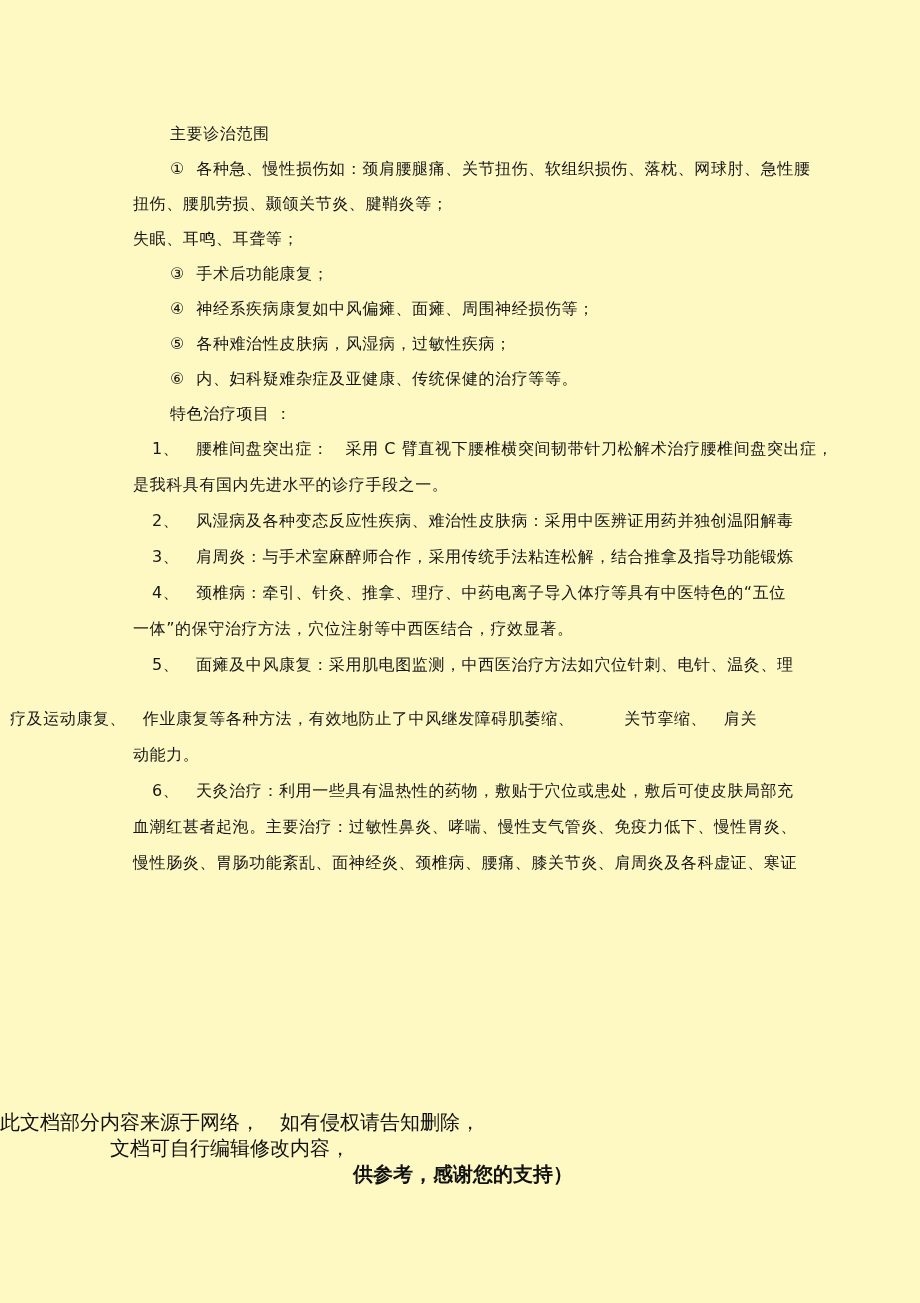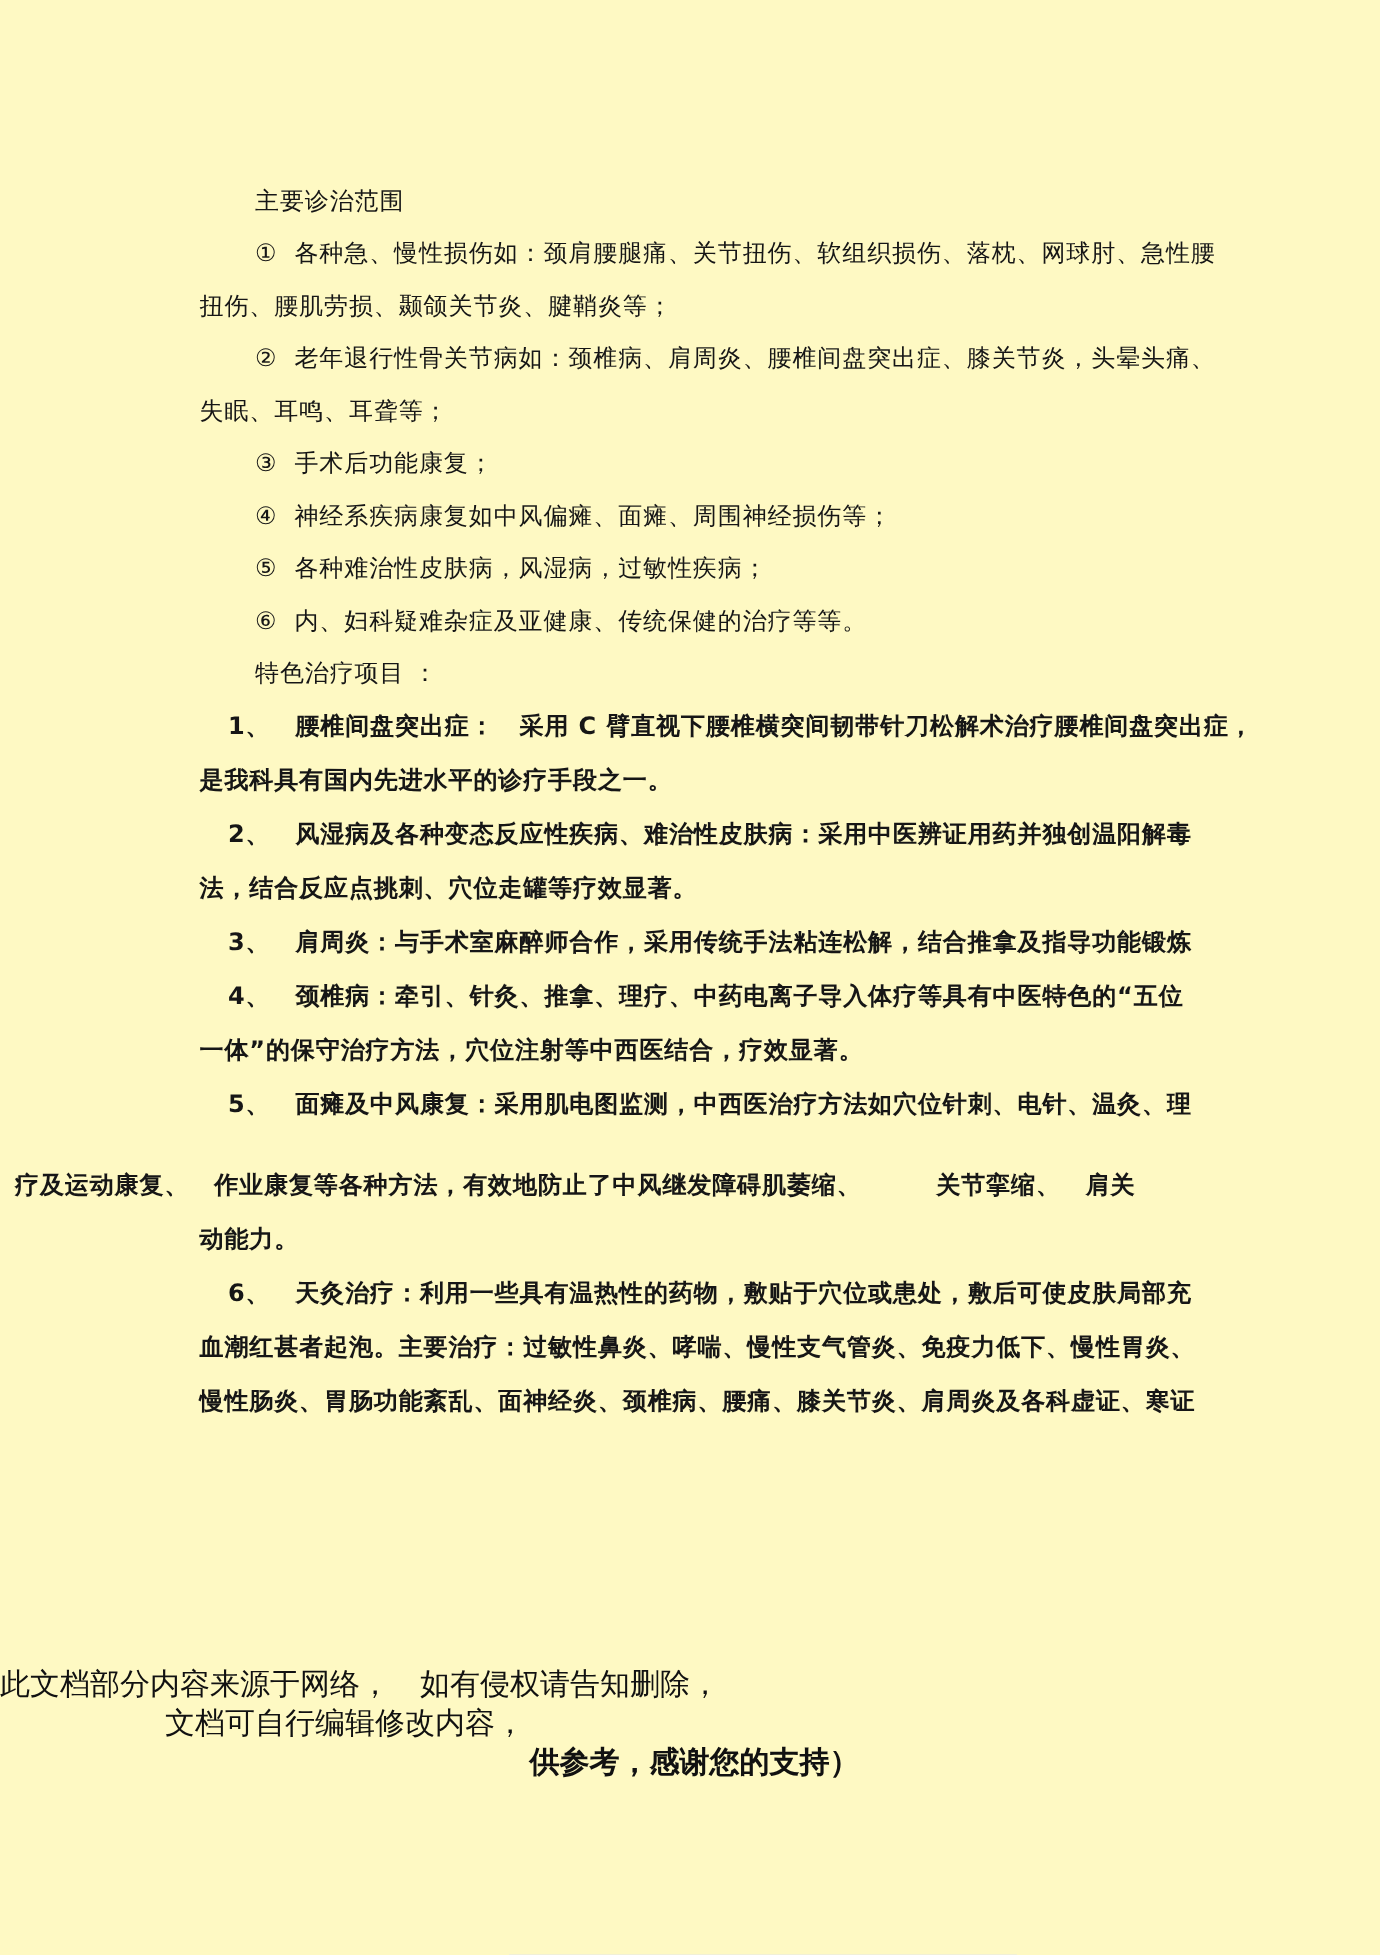--- a/index.html
+++ b/index.html
@@ -13,21 +13,21 @@
     font-family:"DejaVu Sans","Liberation Sans",sans-serif;
     color:#161616;
   }
   .body-text{position:absolute;top:116px;left:0;right:0;}
   .ln{
     padding-left:133px;
     height:35px;line-height:35px;
     font-size:16px;letter-spacing:0.6px;
     white-space:pre;
   }
-  .s2{height:36px;line-height:36px;font-weight:bold;}
+  .s2{height:36px;line-height:36px;}
   .ind{padding-left:170px;}   
   .ind2{padding-left:152px;}  
   .gap{margin-top:18px;padding-left:10px;}      
   .footer{
     position:absolute;top:1109px;left:0;right:0;
     font-family:"DejaVu Serif","Liberation Serif",serif;
     font-size:20px;color:#111111;
   }
   .f-ln{height:26px;line-height:26px;white-space:pre;}
   .f1{}
@@ -36,31 +36,29 @@
 </style>
 </head>
 <body>
 
 <div class="page">
 
   <div class="body-text">
     <div class="ln s1 ind">主要诊治范围</div>
     <div class="ln s1 ind">①  各种急、慢性损伤如：颈肩腰腿痛、关节扭伤、软组织损伤、落枕、网球肘、急性腰</div>
     <div class="ln s1">扭伤、腰肌劳损、颞颌关节炎、腱鞘炎等；</div>
-    <div class="ln s1 ind">②  老年退行性骨关节病如：颈椎病、肩周炎、腰椎间盘突出症、膝关节炎，头晕头痛、</div>
     <div class="ln s1">失眠、耳鸣、耳聋等；</div>
     <div class="ln s1 ind">③  手术后功能康复；</div>
     <div class="ln s1 ind">④  神经系疾病康复如中风偏瘫、面瘫、周围神经损伤等；</div>
     <div class="ln s1 ind">⑤  各种难治性皮肤病，风湿病，过敏性疾病；</div>
     <div class="ln s1 ind">⑥  内、妇科疑难杂症及亚健康、传统保健的治疗等等。</div>
     <div class="ln s1 ind">特色治疗项目 ：</div>
     <div class="ln s2 ind2">1、　腰椎间盘突出症：　采用 C 臂直视下腰椎横突间韧带针刀松解术治疗腰椎间盘突出症，</div>
     <div class="ln s2">是我科具有国内先进水平的诊疗手段之一。</div>
     <div class="ln s2 ind2">2、　风湿病及各种变态反应性疾病、难治性皮肤病：采用中医辨证用药并独创温阳解毒</div>
-    <div class="ln s2">法，结合反应点挑刺、穴位走罐等疗效显著。</div>
     <div class="ln s2 ind2">3、　肩周炎：与手术室麻醉师合作，采用传统手法粘连松解，结合推拿及指导功能锻炼</div>
     <div class="ln s2 ind2">4、　颈椎病：牵引、针灸、推拿、理疗、中药电离子导入体疗等具有中医特色的“五位</div>
     <div class="ln s2">一体”的保守治疗方法，穴位注射等中西医结合，疗效显著。</div>
     <div class="ln s2 ind2">5、　面瘫及中风康复：采用肌电图监测，中西医治疗方法如穴位针刺、电针、温灸、理</div>
     <div class="ln s2 gap">疗及运动康复、　作业康复等各种方法，有效地防止了中风继发障碍肌萎缩、　　　关节挛缩、　肩关</div>
     <div class="ln s2">动能力。</div>
     <div class="ln s2 ind2">6、　天灸治疗：利用一些具有温热性的药物，敷贴于穴位或患处，敷后可使皮肤局部充</div>
     <div class="ln s2">血潮红甚者起泡。主要治疗：过敏性鼻炎、哮喘、慢性支气管炎、免疫力低下、慢性胃炎、</div>
     <div class="ln s2">慢性肠炎、胃肠功能紊乱、面神经炎、颈椎病、腰痛、膝关节炎、肩周炎及各科虚证、寒证</div>
   </div>

